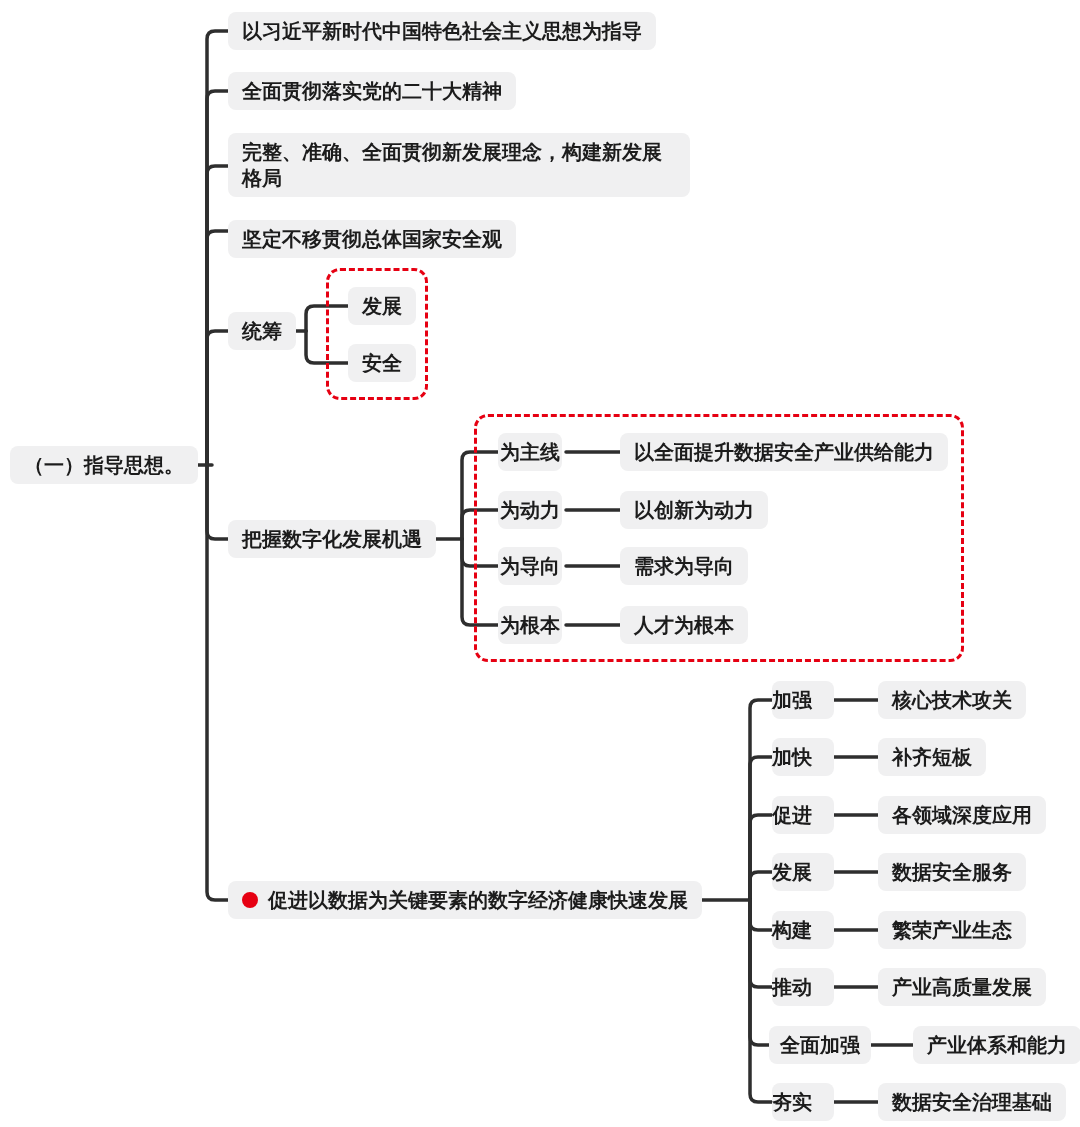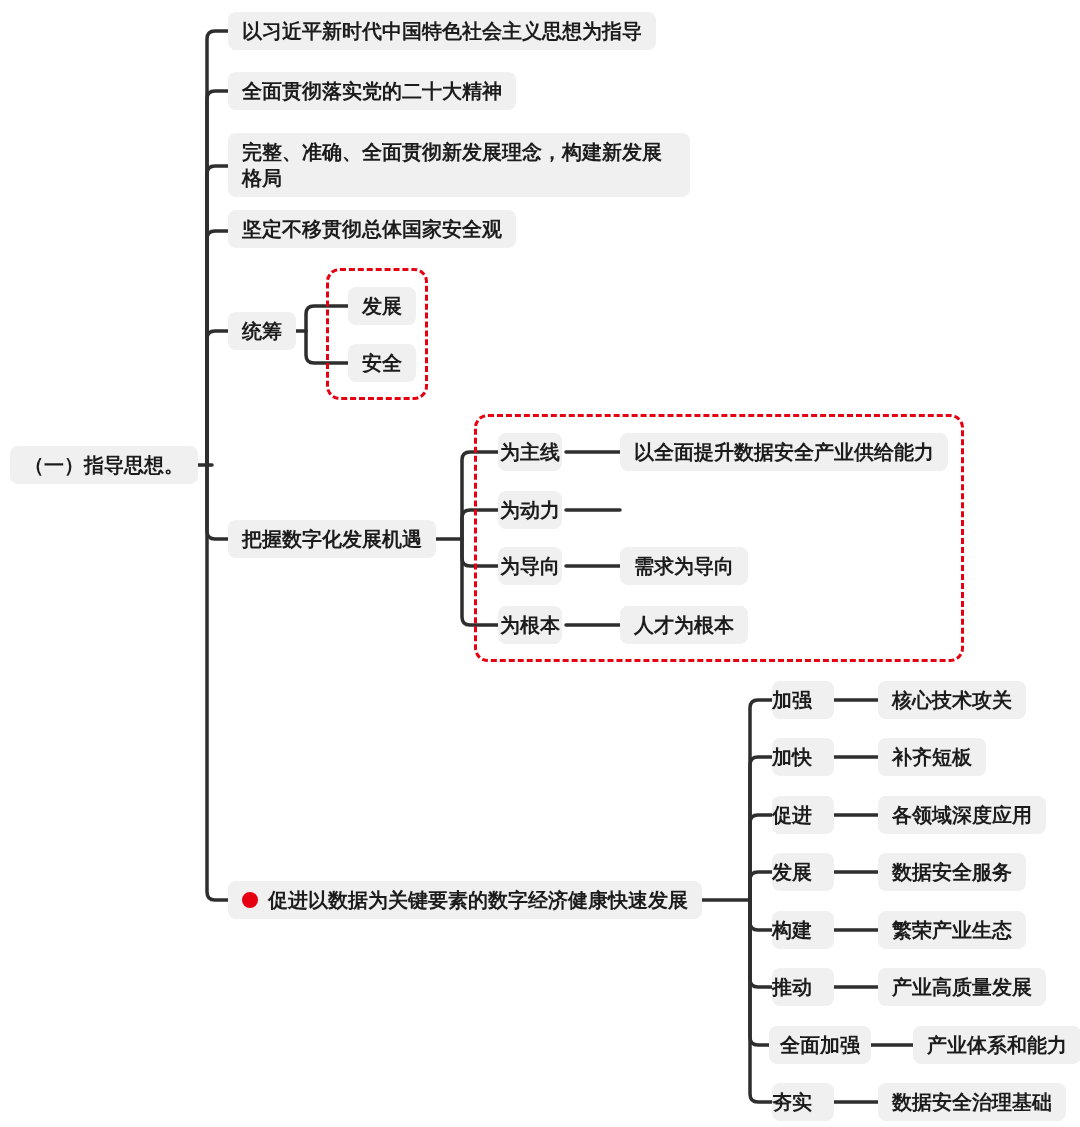--- a/index.html
+++ b/index.html
@@ -98,33 +98,34 @@
   <div class="group-outline" style="left:474px;top:414px;width:490px;height:248px"></div>
 
   <div class="node" style="left:10px;top:446px">（一）指导思想。</div>
 
   <div class="node" style="left:228px;top:12px">以习近平新时代中国特色社会主义思想为指导</div>
 
   <div class="node" style="left:228px;top:72px">全面贯彻落实党的二十大精神</div>
 
   <div class="node wrap" style="left:228px;top:133px;width:462px">完整、准确、全面贯彻新发展理念，构建新发展格局</div>
 
-  <div class="node" style="left:228px;top:210px">坚定不移贯彻总体国家安全观</div>
+  <div class="node" style="left:228px;top:220px">坚定不移贯彻总体国家安全观</div>
 
   <div class="node" style="left:228px;top:312px">统筹</div>
 
   <div class="node" style="left:348px;top:287px">发展</div>
   <div class="node" style="left:348px;top:344px">安全</div>
 
   <div class="node" style="left:228px;top:520px">把握数字化发展机遇</div>
 
   <div class="node verb3" style="left:498px;top:433px">为主线</div>
   <div class="node" style="left:620px;top:433px">以全面提升数据安全产业供给能力</div>
 
   <div class="node verb3" style="left:498px;top:491px">为动力</div>
+  <div class="node" style="left:620px;top:491px">以创新为动力</div>
 
   <div class="node verb3" style="left:498px;top:547px">为导向</div>
   <div class="node" style="left:620px;top:547px">需求为导向</div>
 
   <div class="node verb3" style="left:498px;top:606px">为根本</div>
   <div class="node" style="left:620px;top:606px">人才为根本</div>
 
   <div class="node" style="left:228px;top:881px">
     <span class="dot"></span><span>促进以数据为关键要素的数字经济健康快速发展</span>
   </div>

